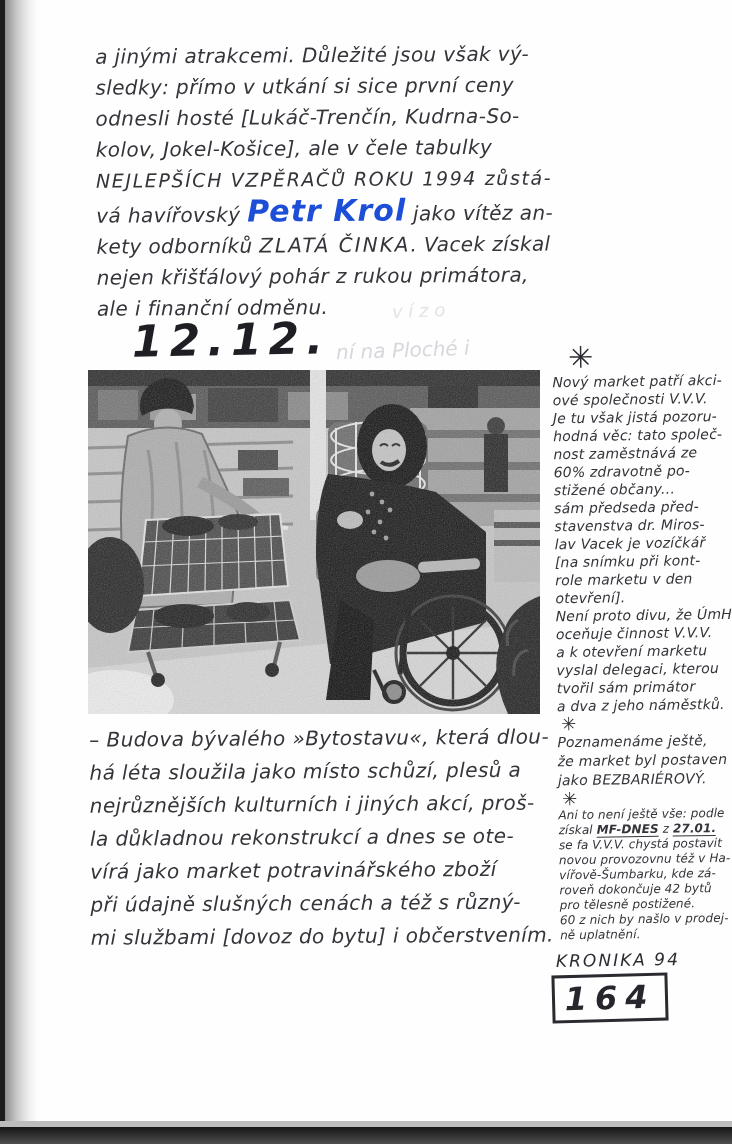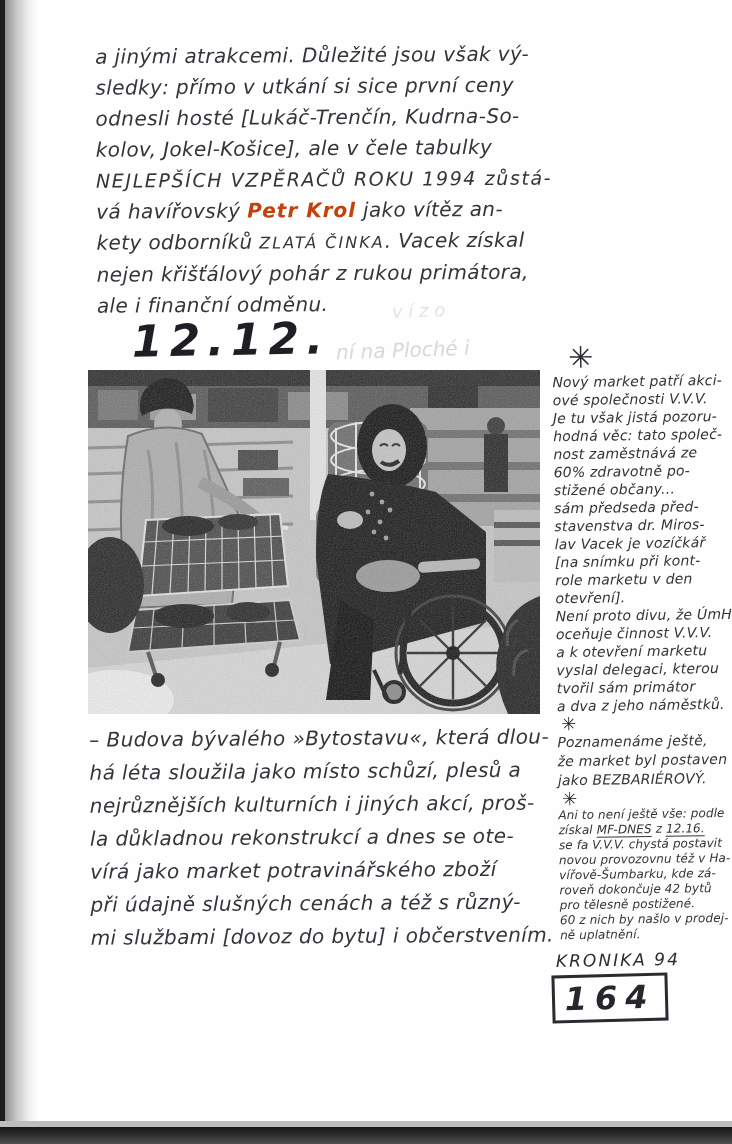--- a/index.html
+++ b/index.html
@@ -14,22 +14,22 @@
                  background:linear-gradient(90deg,#8f8f8f 0%,#c9c9c9 35%,#efefef 70%,#ffffff 100%); }
   .bottom-band { position:absolute; left:0; top:1127px; width:732px; height:17px;
                  background:linear-gradient(180deg,#161616 0%,#2b2b2b 40%,#4f4f4f 100%); }
   .bottom-band-light { position:absolute; left:0; top:1121px; width:732px; height:6px; background:#bdbdbd; }
 
   .hand { font-family:"DejaVu Sans", sans-serif; font-style:italic; color:#34343a; }
 
   .top-text { position:absolute; left:96px; top:40px; width:480px; transform:rotate(-0.4deg); }
   .top-text .line { font-size:20px; line-height:31px; white-space:nowrap; letter-spacing:0.4px; }
   .top-text .caps-line { letter-spacing:1.6px; font-size:19px; }
-  .name-bold { font-weight:bold; font-size:20px; letter-spacing:1px; color:#c2410c; }
-  .caps-inline { letter-spacing:2px; font-size:16px; }
+  .name-bold { font-weight:bold; font-size:30px; letter-spacing:1px; color:#1d4ed8; }
+  .caps-inline { letter-spacing:2px; font-size:20px; }
 
   .date-heading { position:absolute; left:132px; top:314px; font-size:44px; font-weight:bold;
                   font-style:italic; letter-spacing:7px; color:#1e1e24; transform:rotate(-1deg); }
 
   .ghost-a { position:absolute; left:392px; top:300px; font-size:18px; font-style:italic;
              color:#e4e4e8; transform:rotate(-2deg); white-space:nowrap; }
   .ghost-b { position:absolute; left:336px; top:338px; font-size:20px; font-style:italic;
              color:#d7d7dc; transform:rotate(-2deg); white-space:nowrap; }
 
   .photo { position:absolute; left:88px; top:370px; width:452px; height:344px; background:#c9c9c9; }
@@ -37,21 +37,21 @@
 
   .bottom-text { position:absolute; left:90px; top:722px; width:480px; transform:rotate(-0.4deg); }
   .bottom-text .line { font-size:20px; line-height:33px; white-space:nowrap; letter-spacing:0.4px; }
 
   .margin-col { position:absolute; left:556px; top:342px; width:176px; transform:rotate(-0.8deg); }
   .star-big   { font-style:normal; font-size:30px; color:#2c2c32; line-height:30px; padding-left:16px; }
   .star-small { font-style:normal; font-size:18px; color:#2c2c32; line-height:18px; padding-left:4px; }
   .note-a .line { font-size:14px; line-height:18px; white-space:nowrap; letter-spacing:0.2px; }
   .note-b .line { font-size:14px; line-height:19px; white-space:nowrap; letter-spacing:0.2px; }
   .note-c .line { font-size:12px; line-height:15px; white-space:nowrap; letter-spacing:0.1px; }
-  .u { border-bottom:1.5px solid #34343a; }
+  .u { border-bottom:1.5px solid #34343a;font-weight:bold; }
 
   .kronika { position:absolute; left:556px; top:950px; font-size:17px; font-style:italic;
              letter-spacing:2px; color:#2c2c32; transform:rotate(-1deg); }
   .page-box { position:absolute; left:552px; top:974px; width:116px; height:48px;
               border:3px solid #2a2a30; transform:rotate(-1.5deg);
               display:flex; align-items:center; justify-content:center; }
   .page-num { font-size:32px; font-weight:bold; font-style:italic; letter-spacing:8px; color:#26262c; }
 </style>
 </head>
 <body>
@@ -279,21 +279,21 @@
     </div>
     <div class="star-small">✳</div>
     <div class="note-b">
       <div class="line">Poznamenáme ještě,</div>
       <div class="line">že market byl postaven</div>
       <div class="line">jako BEZBARIÉROVÝ.</div>
     </div>
     <div class="star-small">✳</div>
     <div class="note-c">
       <div class="line">Ani to není ještě vše: podle</div>
-      <div class="line"><span>získal </span><span class="u">MF-DNES</span><span> z </span><span class="u">12.16.</span></div>
+      <div class="line"><span>získal </span><span class="u">MF-DNES</span><span> z </span><span class="u">27.01.</span></div>
       <div class="line">se fa V.V.V. chystá postavit</div>
       <div class="line">novou provozovnu též v Ha-</div>
       <div class="line">vířově-Šumbarku, kde zá-</div>
       <div class="line">roveň dokončuje 42 bytů</div>
       <div class="line">pro tělesně postižené.</div>
       <div class="line">60 z nich by našlo v prodej-</div>
       <div class="line">ně uplatnění.</div>
     </div>
   </div>
 

